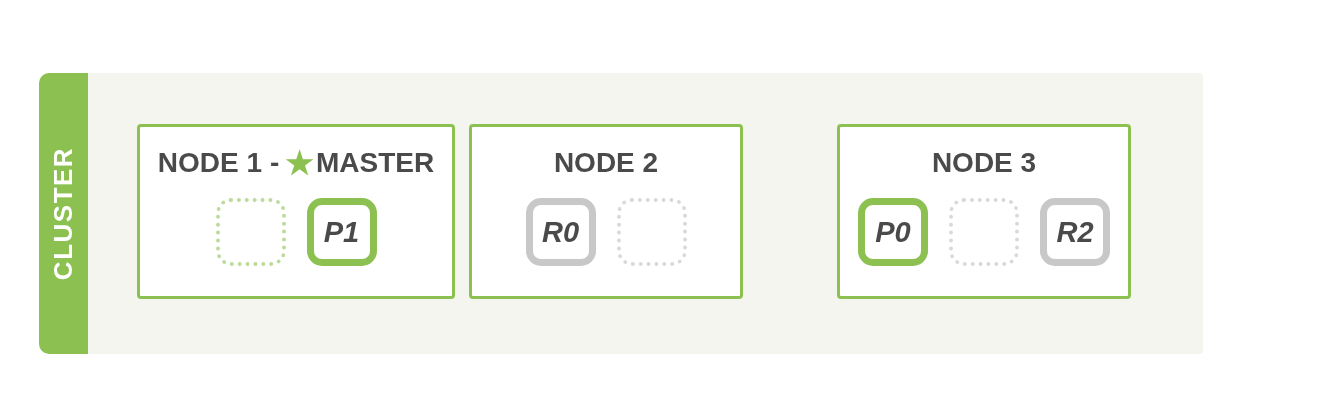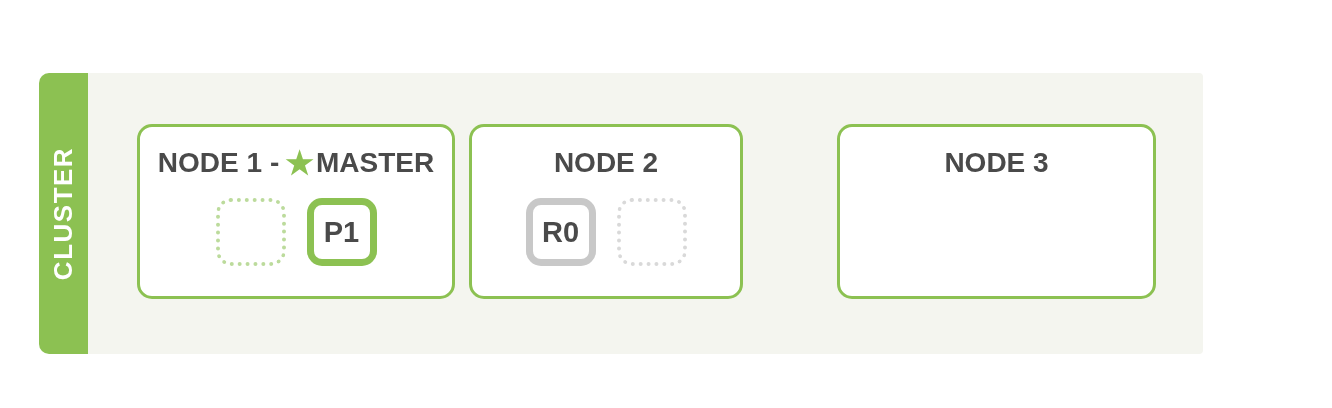--- a/index.html
+++ b/index.html
@@ -48,26 +48,26 @@
     letter-spacing: 1.5px;
   }
 
   
   .node {
     position: absolute;
     top: 51px;
     height: 175px;
     background: var(--white, #fff);
     border: 3px solid var(--green, #8cc152);
-    border-radius: 15px;
+    border-radius: 4px;
     display: flex; flex-direction: column; align-items: center;
   }
   .node-1 { left: 77px;  width: 318px; }
   .node-2 { left: 409px; width: 274px; }
-  .node-3 { left: 777px; width: 319px; }
+  .node-3 { left: 777px; width: 294px; }
 
   .node-title {
     margin-top: 17px;
     height: 37px;
     line-height: 37px;
     text-align: center;
     font-size: 28px;
     font-weight: bold;
     color: var(--text-dark, #4a4a4a);
     white-space: nowrap;
@@ -77,20 +77,21 @@
     font-size: 32px;
     margin: 0 2px 0 6px;
     vertical-align: -2px;
   }
 
   .shards {
     display: flex;
     justify-content: center;
     gap: 21px;
     margin-top: 17px;
+    font-style: italic;
   }
   .shard {
     width: 70px; height: 68px;
     border-radius: 15px;
     display: flex; align-items: center; justify-content: center;
     font-size: 29px; font-weight: bold;
     color: var(--text-dark, #4a4a4a);
     background: var(--white, #fff);
   }
   .shard.primary   { border: 7px solid var(--green, #8cc152); }
@@ -136,16 +137,27 @@
           <div class="shard unassigned-replica">
             <span></span>
           </div>
         </div>
     </div>
 
     <div class="node node-3">
       <div class="node-title">
         <span>NODE 3</span>
       </div>
+      <div class="shards">
+          <div class="shard primary">
+            <span>P0</span>
+          </div>
+          <div class="shard unassigned-replica">
+            <span></span>
+          </div>
+          <div class="shard replica">
+            <span>R2</span>
+          </div>
+        </div>
     </div>
 
   </div>
 </div>
 
 </body></html>

